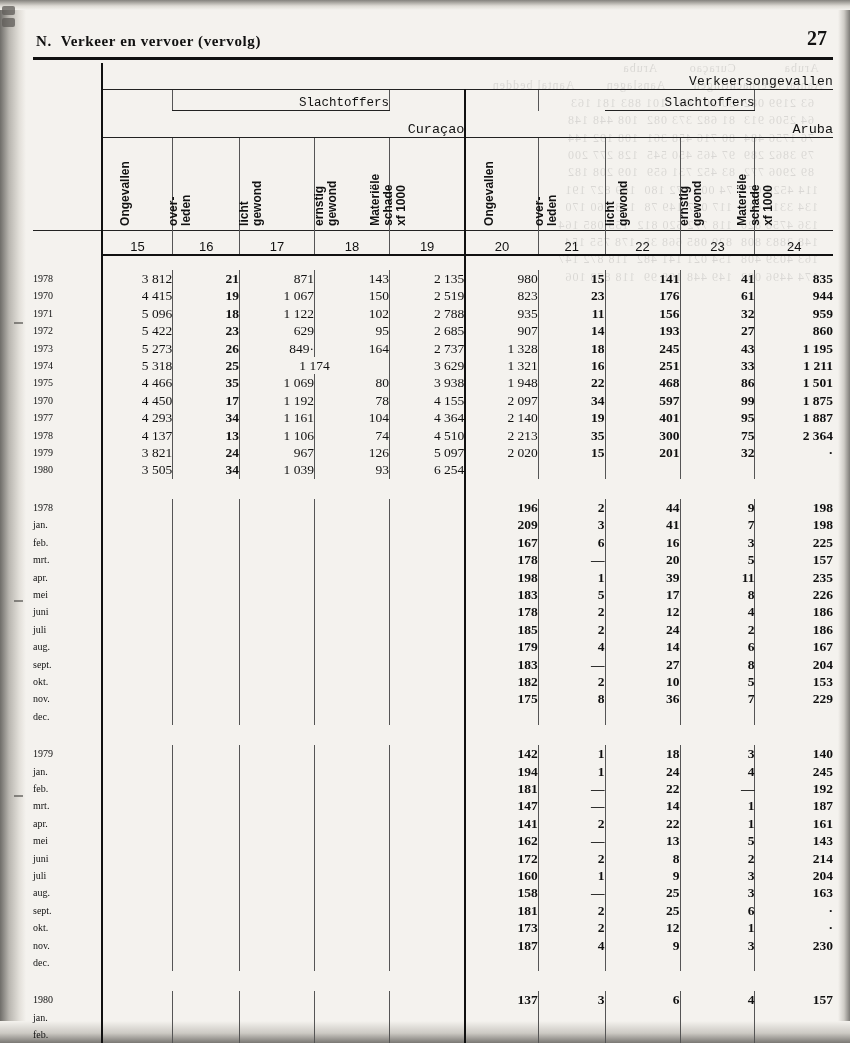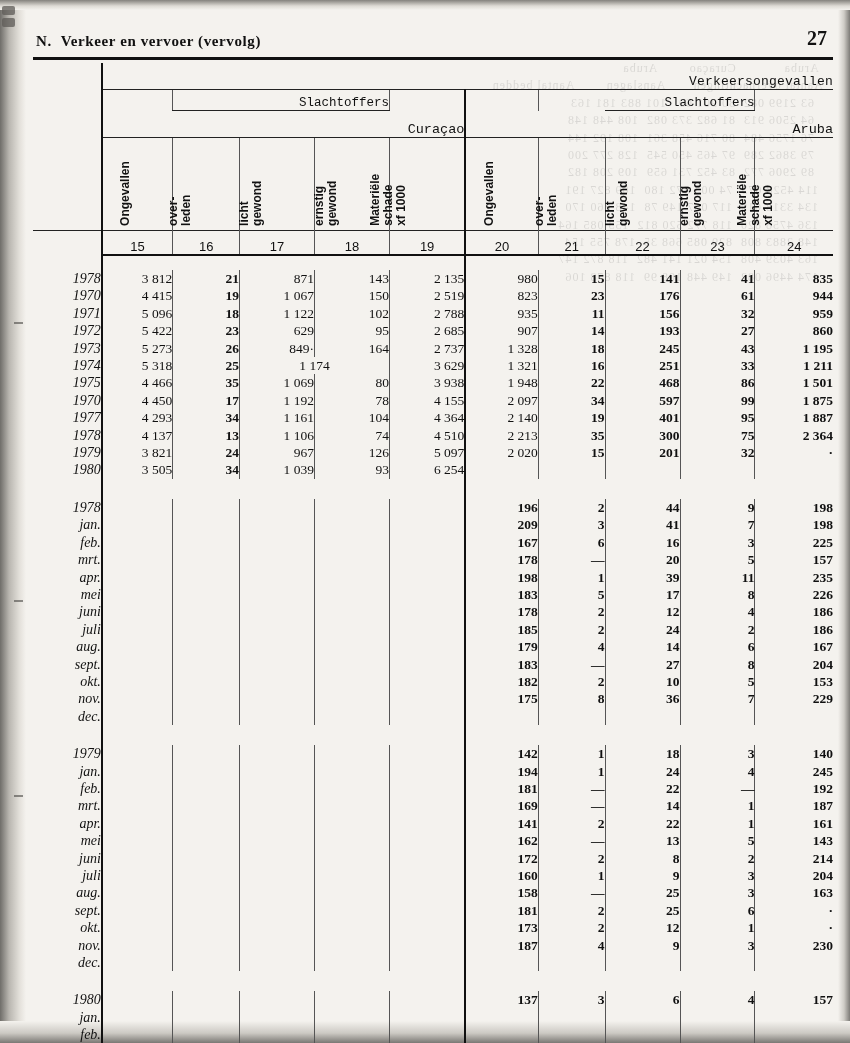--- a/index.html
+++ b/index.html
@@ -113,25 +113,24 @@
   }
   .vcell .rot.two { margin-left: -13px; }
   .vcell .rot.three { margin-left: -19px; }
 
   .colnum {
     height: 23px; text-align: center;
     font-family: "Liberation Sans", sans-serif;
     font-weight: 700; font-size: 13px;
   }
   .rowlbl {
-    font-style: italic; font-size: 14px;
+    font-size: 10px;
     padding-left: 6px; white-space: nowrap;
     height: 17.4px; line-height: 17.4px;
     font-family: "Liberation Serif", serif;
-    text-align: right;
   }
   .num {
     text-align: right; padding-right: 11px;
     font-size: 13.5px; height: 17.4px; line-height: 17.4px;
     font-family: "Liberation Serif", serif;
     white-space: nowrap;
   }
   .num.bold { font-weight: 700; }
   .spacer td { height: 8px; }
 
@@ -680,21 +679,21 @@
             <td class="num bold b-l-thin">—</td>
             <td class="num bold b-l-thin">192</td>
           </tr>
           <tr>
             <td class="rowlbl">mrt.</td>
             <td class="num b-l"></td>
             <td class="num bold b-l-thin"></td>
             <td class="num b-l-thin"></td>
             <td class="num b-l-thin"></td>
             <td class="num b-l-thin"></td>
-            <td class="num bold b-l">169</td>
+            <td class="num bold b-l">147</td>
             <td class="num bold b-l-thin">—</td>
             <td class="num bold b-l-thin">14</td>
             <td class="num bold b-l-thin">1</td>
             <td class="num bold b-l-thin">187</td>
           </tr>
           <tr>
             <td class="rowlbl">apr.</td>
             <td class="num b-l"></td>
             <td class="num bold b-l-thin"></td>
             <td class="num b-l-thin"></td>

